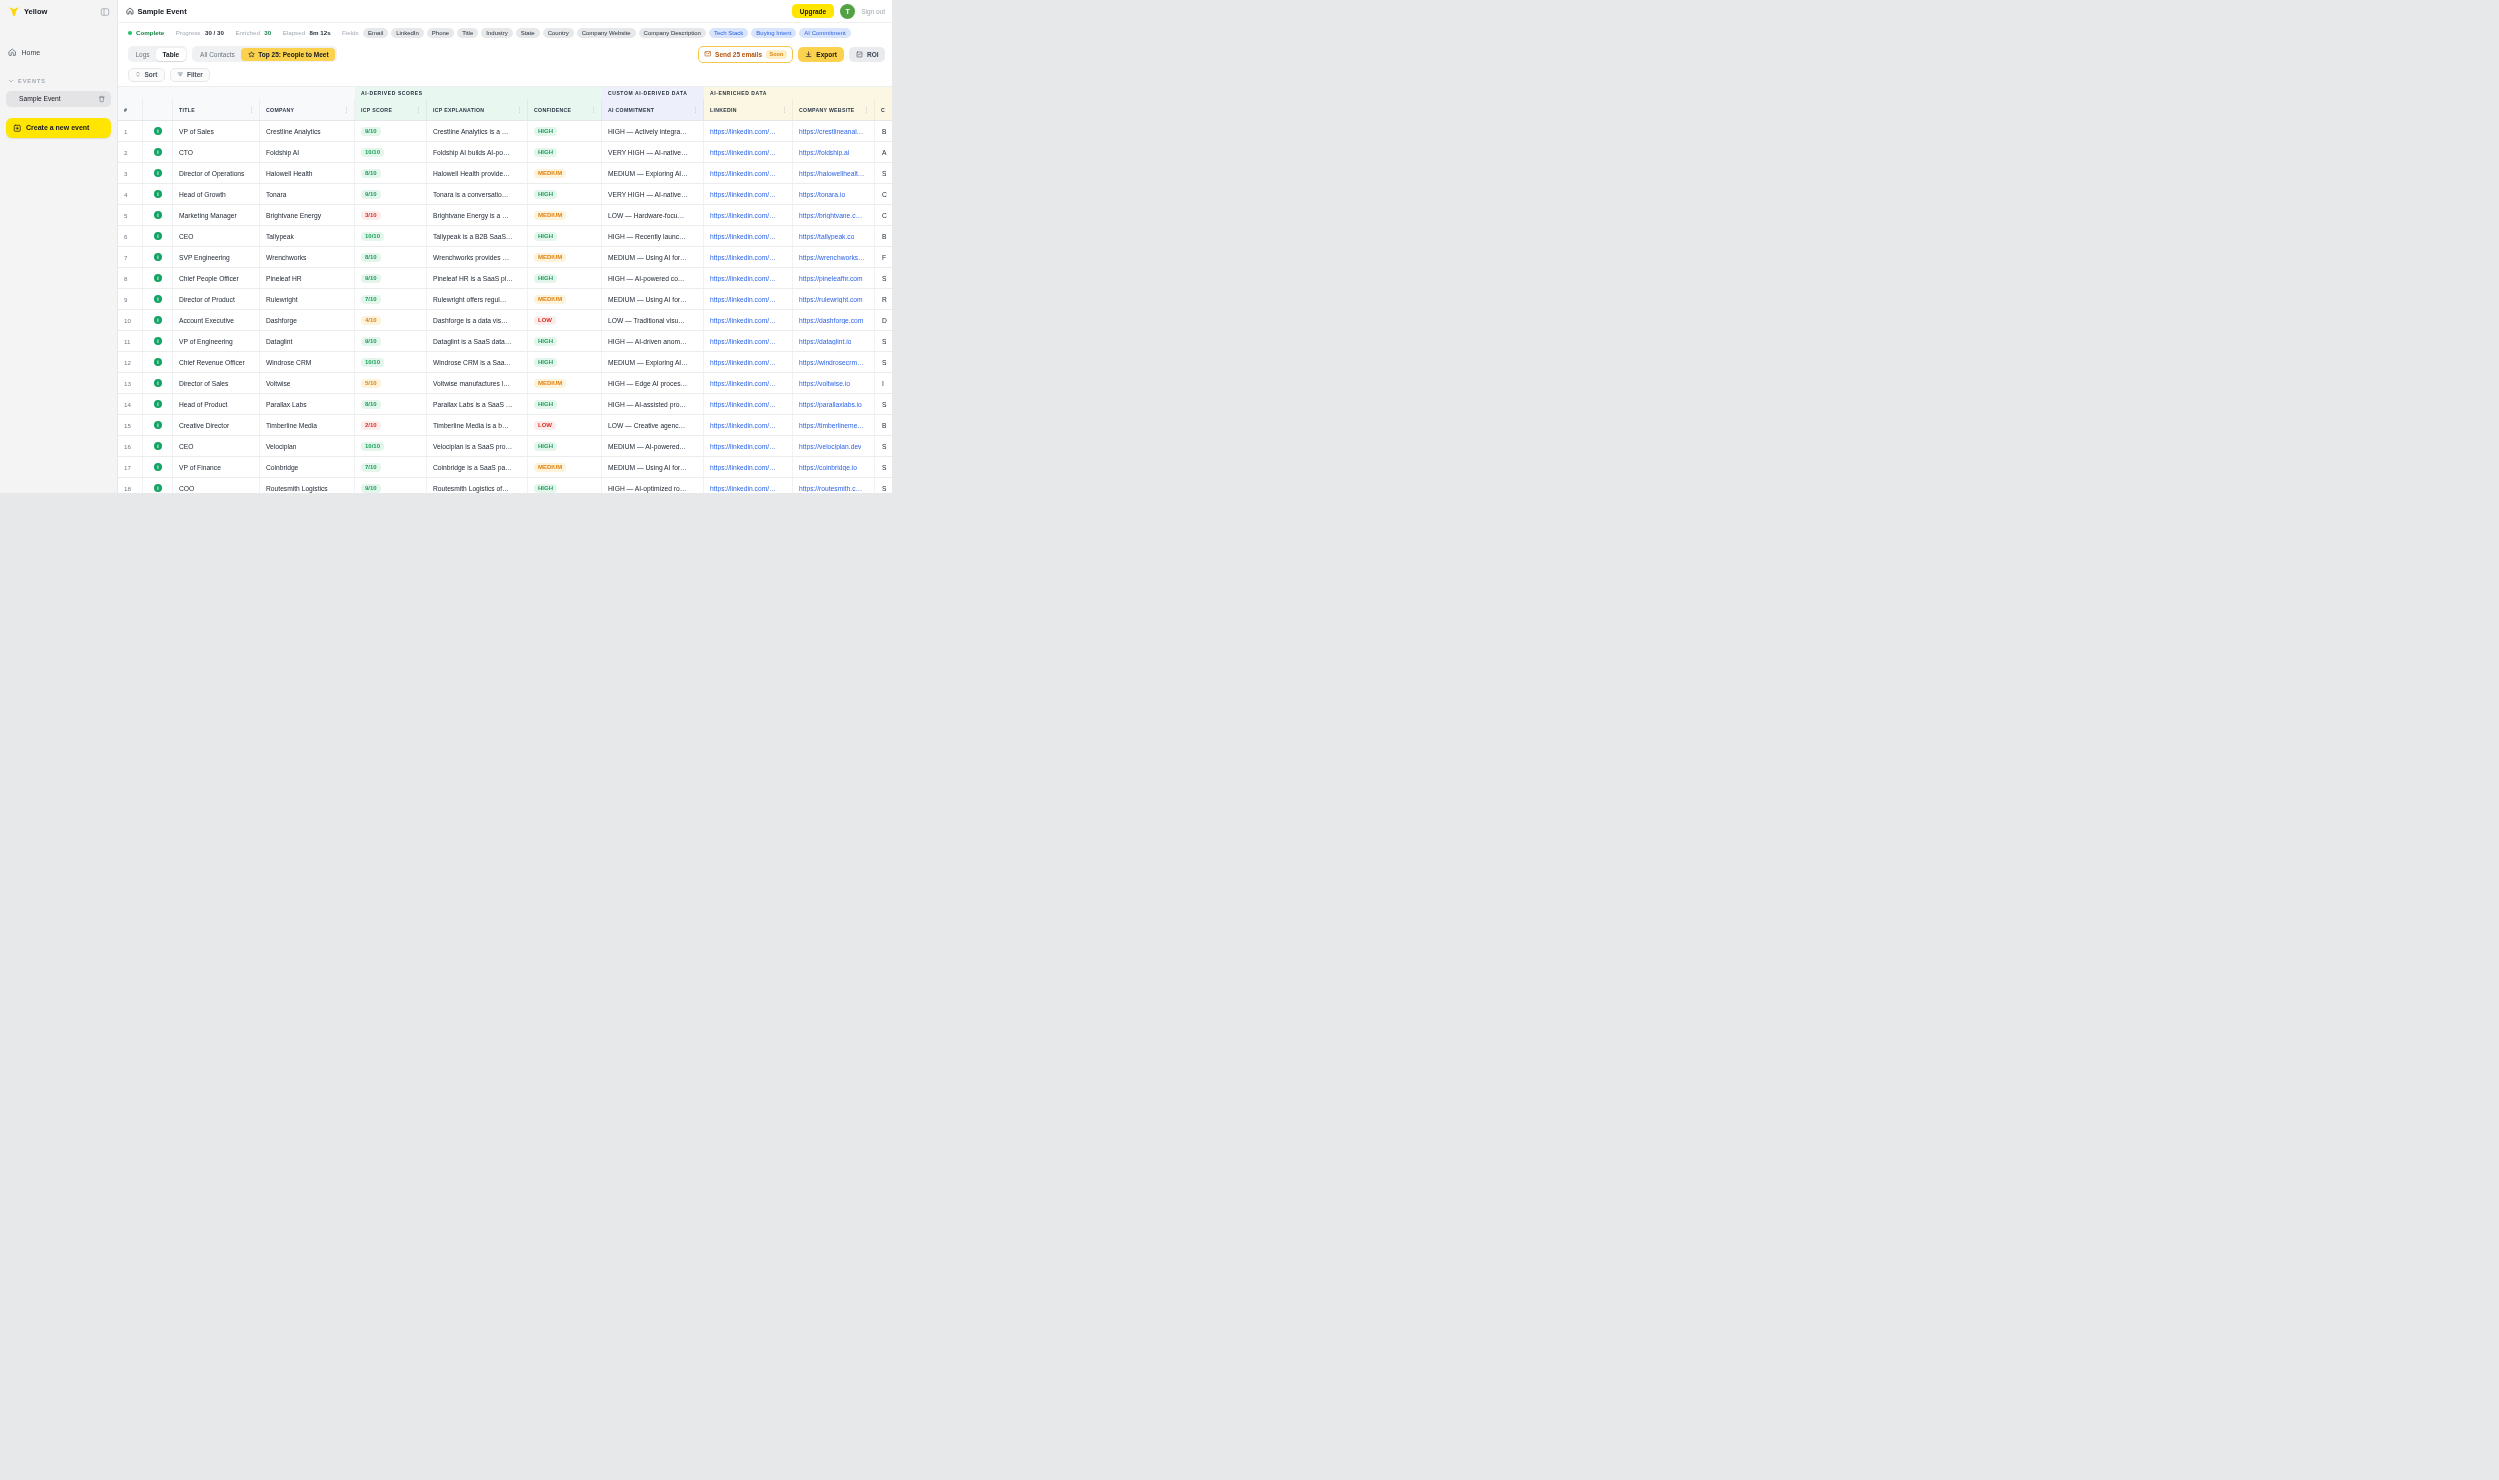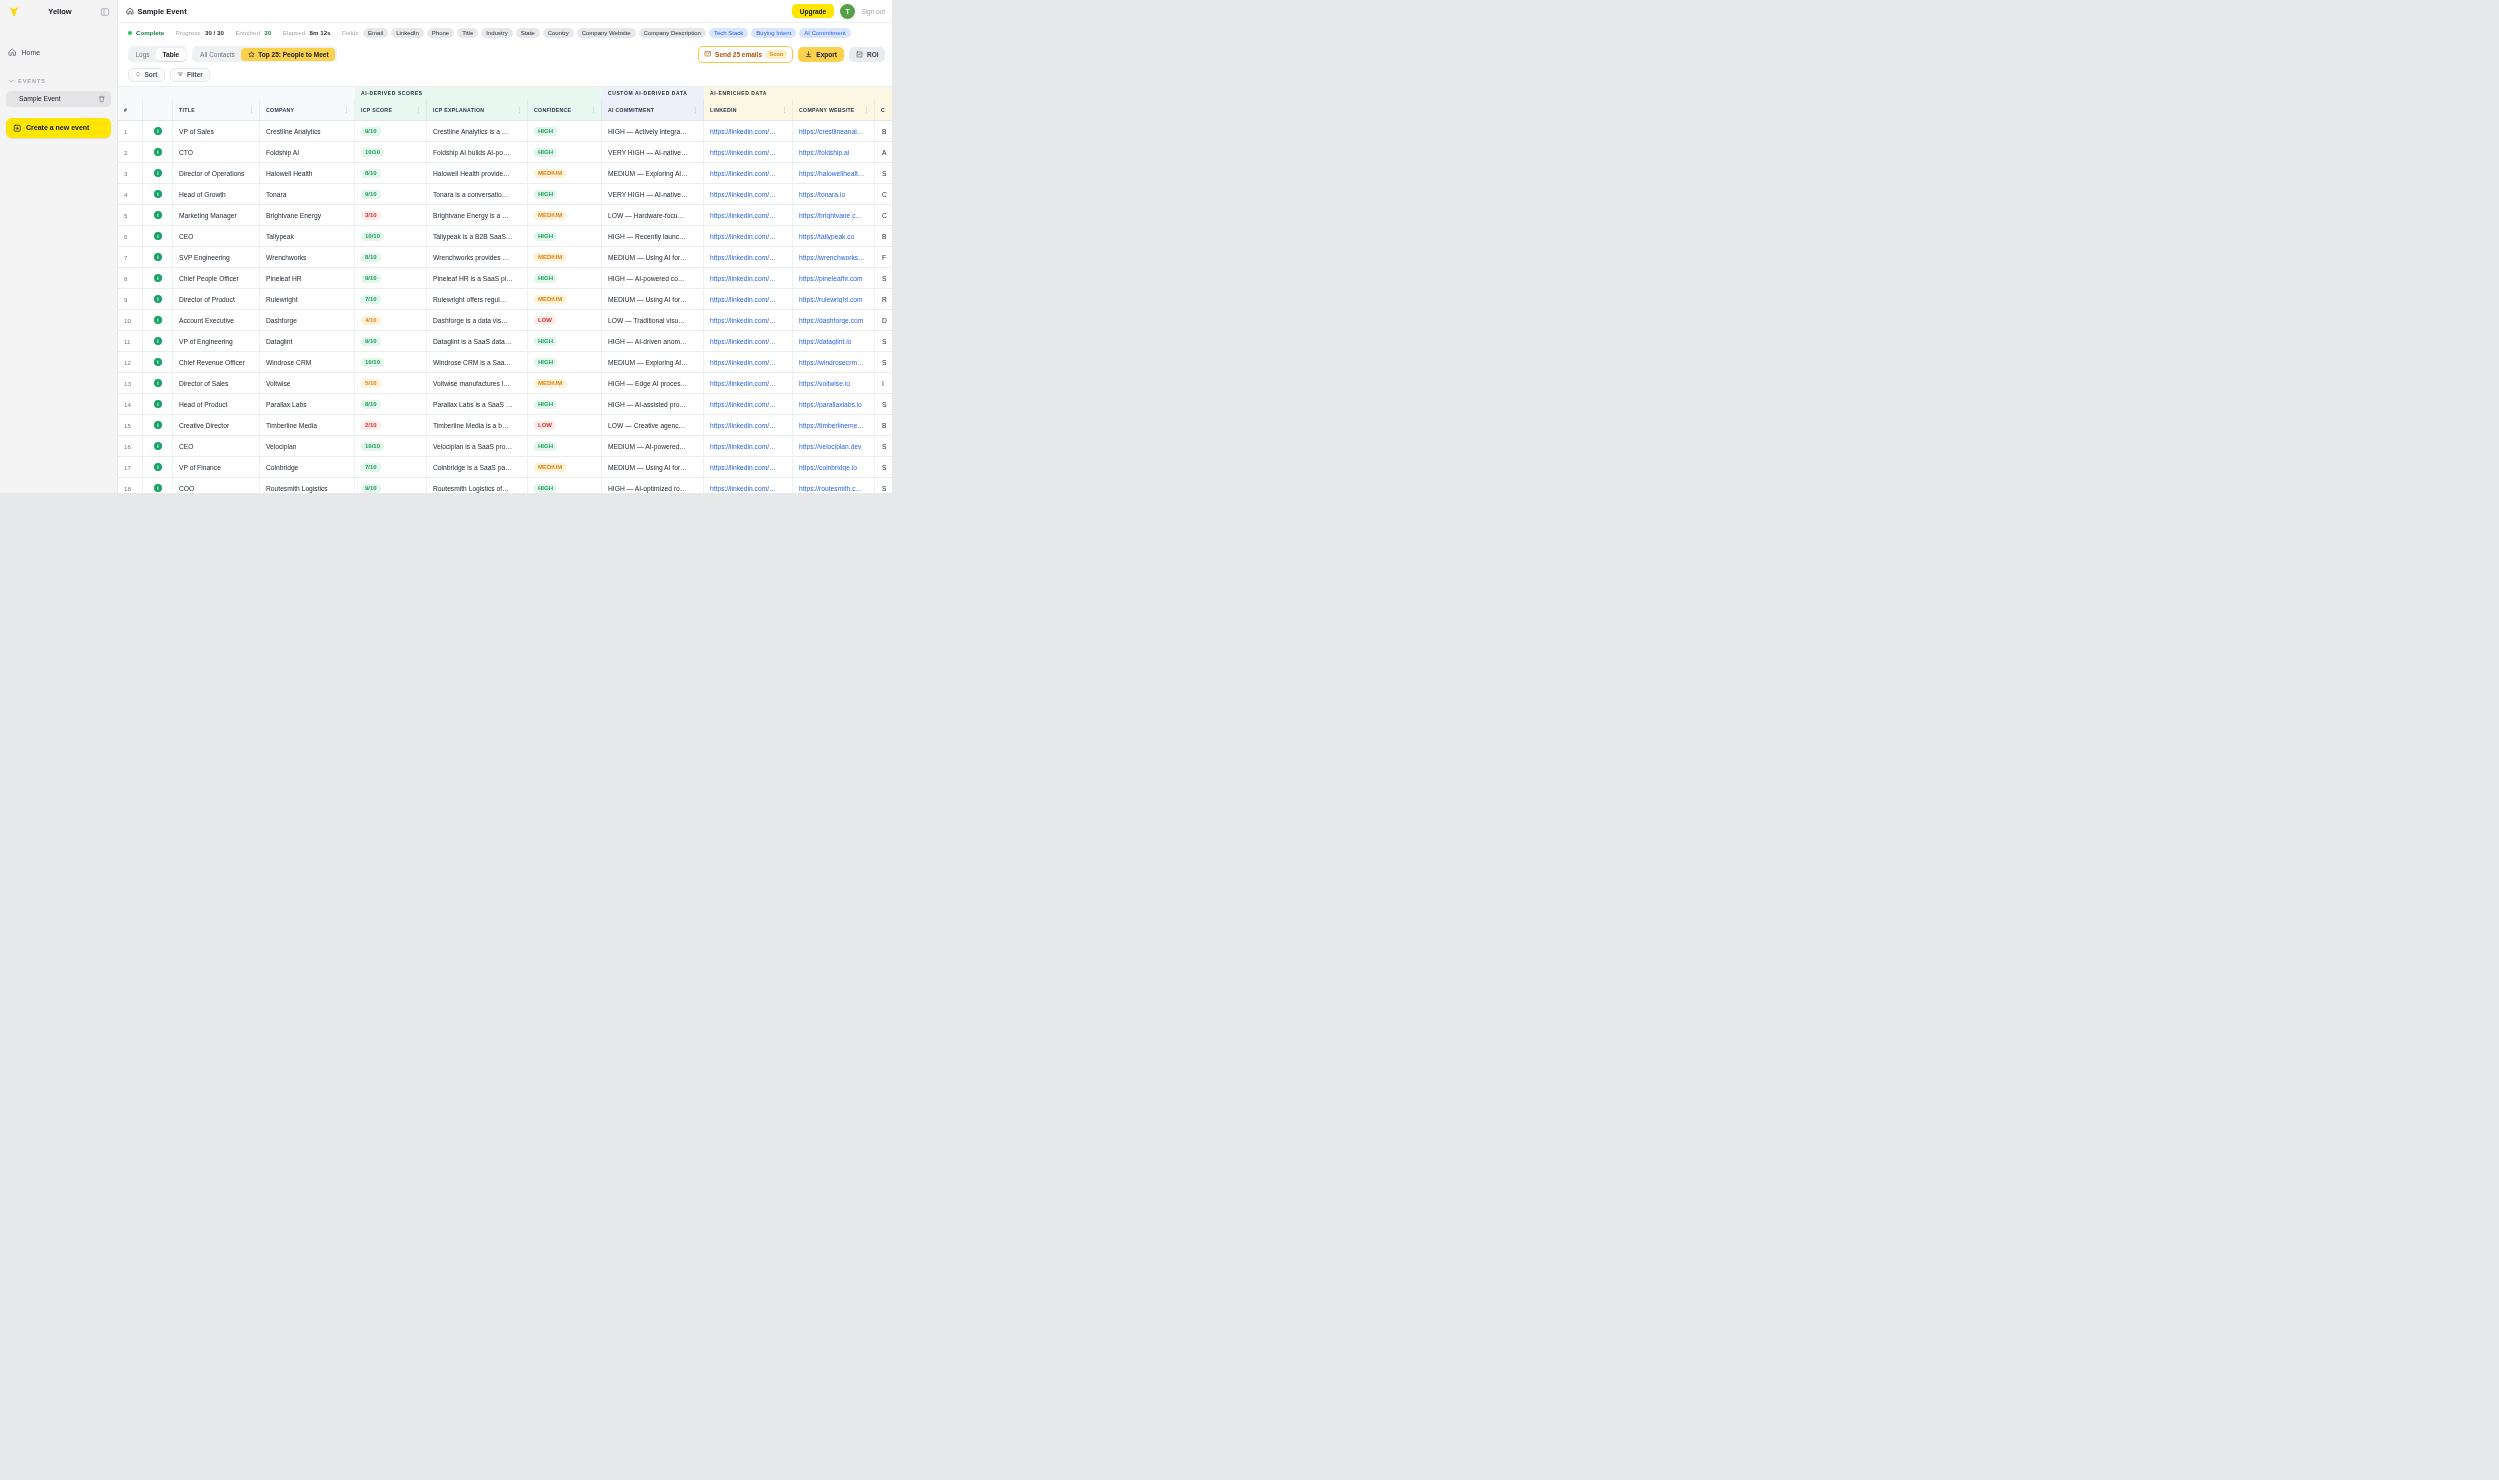--- a/index.html
+++ b/index.html
@@ -3,21 +3,21 @@
 <meta charset="utf-8">
 <style>
   * { margin:0; padding:0; box-sizing:border-box; }
   html,body { background:#e7e8ea; }
   body { font-family:"Liberation Sans", sans-serif; color:#1f2733; }
   .app { width:892px; height:493px; display:flex; background:#fff; overflow:hidden; position:relative; }
 
   
   .sidebar { width:118px; min-width:118px; background:#f4f4f5; border-right:0.5px solid #e6e7e9; display:flex; flex-direction:column; }
   .side-top { height:23px; display:flex; align-items:center; padding:0 7px 0 8px; gap:4px; }
-  .brand { font-size:7.5px; font-weight:700; color:#14181f; flex:1;text-align:center; }
+  .brand { font-size:7.5px; font-weight:700; color:#14181f; flex:1; }
   .collapse-btn { width:10px; height:10px; color:#9aa1ab; cursor:pointer; }
   .side-item { display:flex; align-items:center; gap:5px; padding:4px 8px; margin-top:21px; font-size:7px; color:#3a4350; font-weight:500; cursor:pointer; }
   .events-head { display:flex; align-items:center; gap:4px; padding:3px 8px; margin-top:14px; font-size:5.5px; letter-spacing:1px; color:#a2a8b1; font-weight:600; cursor:pointer; }
   .event-item { margin:4px 6px 0; background:#e4e4e7; border-radius:5px; padding:4.5px 6px 4.5px 13px; display:flex; align-items:center; font-size:6.7px; color:#14181f; cursor:pointer; }
   .event-item .ev-name { flex:1; }
   .trash { width:7.5px; height:7.5px; color:#6d7680; cursor:pointer; }
   .create-btn { margin:11px 6px 0; background:#ffe500; border-radius:6px; padding:5.5px 7px; display:flex; align-items:center; gap:4.5px; font-size:7px; font-weight:700; color:#14181f; cursor:pointer; box-shadow:0 0.5px 1px rgba(0,0,0,.08); }
 
   
   .main { flex:1; display:flex; flex-direction:column; min-width:0; }

